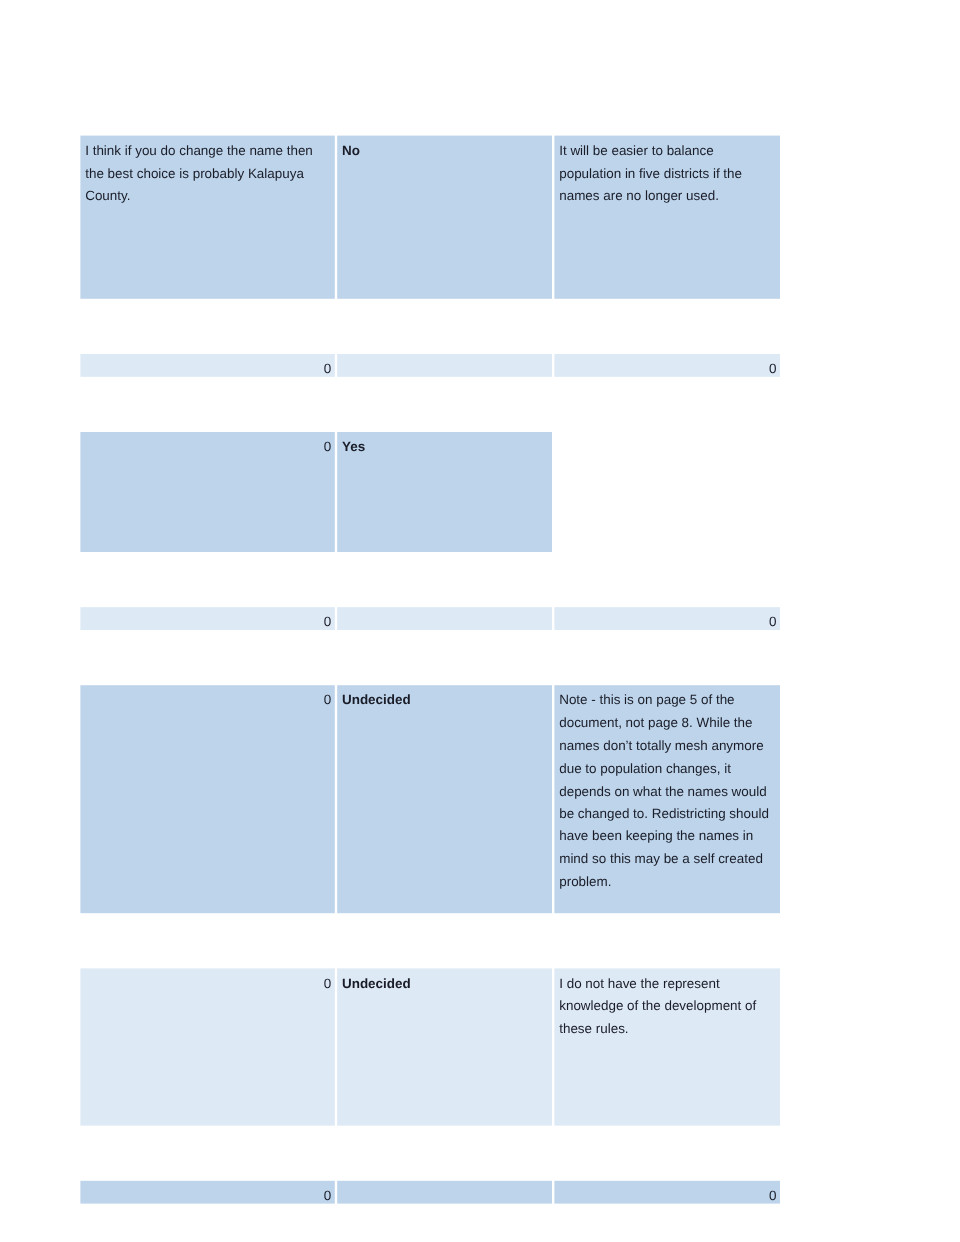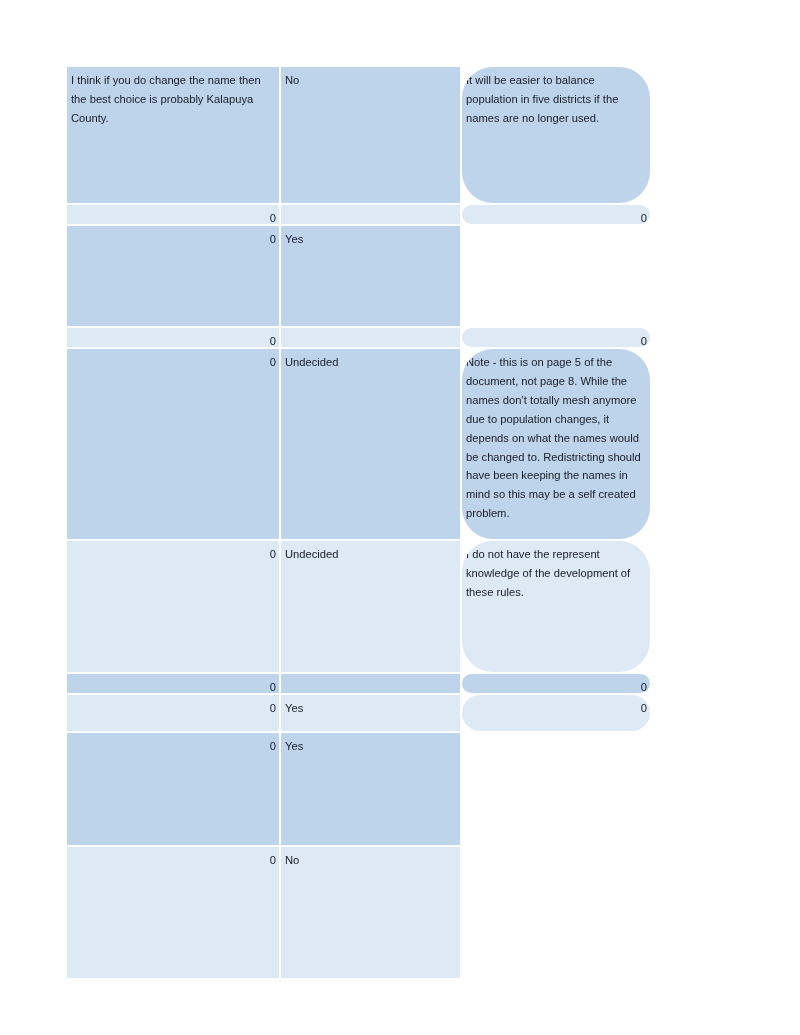--- a/index.html
+++ b/index.html
@@ -21,35 +21,36 @@
     top: 67px;
     width: 599px;
     border-collapse: separate;
     border-spacing: 0;
   }
 
   .row {
     display: flex;
     width: 599px;
     margin-bottom: 2px;
+    margin-top: 46px;
   }
   .row:last-child { margin-bottom: 0; }
 
   .cell {
     box-sizing: border-box;
     font-size: 11.2px;
     line-height: 18.9px;
     padding: 4px 4px 0 4px;
     overflow: hidden;
     word-wrap: break-word;
   }
 
   .c1 { width: 212px; margin-right: 2px; }
-  .c2 { width: 179px; margin-right: 2px; }
-  .c3 { width: 188px; border-radius: 31px; }
+  .c2 { width: 179px; margin-right: 2px; font-weight: bold; }
+  .c3 { width: 188px; }
 
   .shade-dark  { background: #bdd4ea; }
   .shade-light { background: #dde9f5; }
 
   .align-right { text-align: right; padding-right: 3px; }
   .align-left  { text-align: left; }
 </style>
 </head>
 <body>
 

